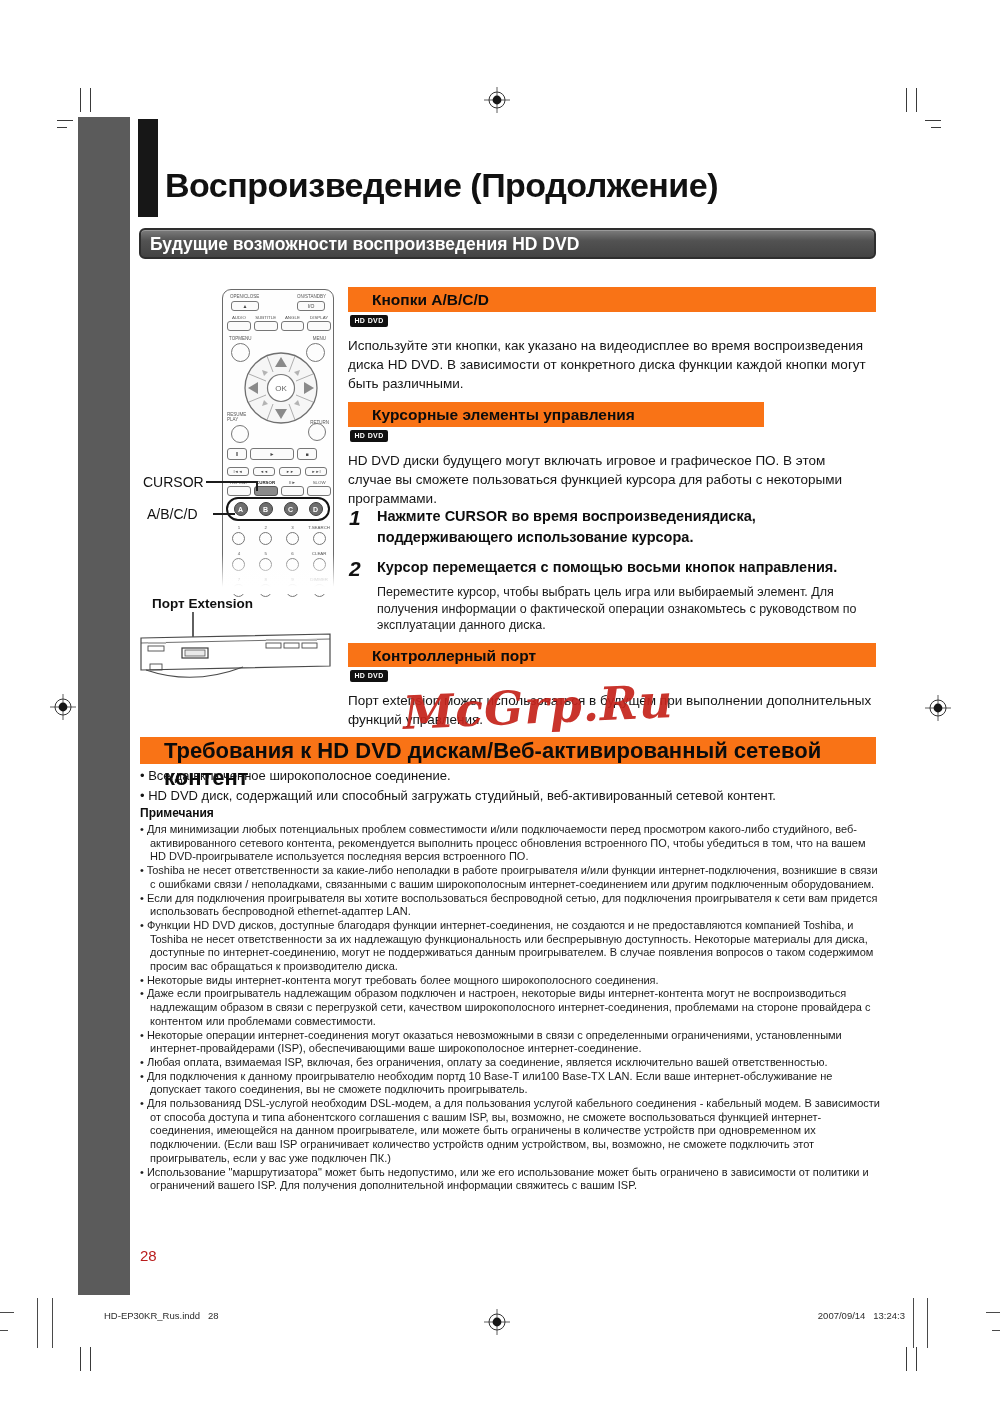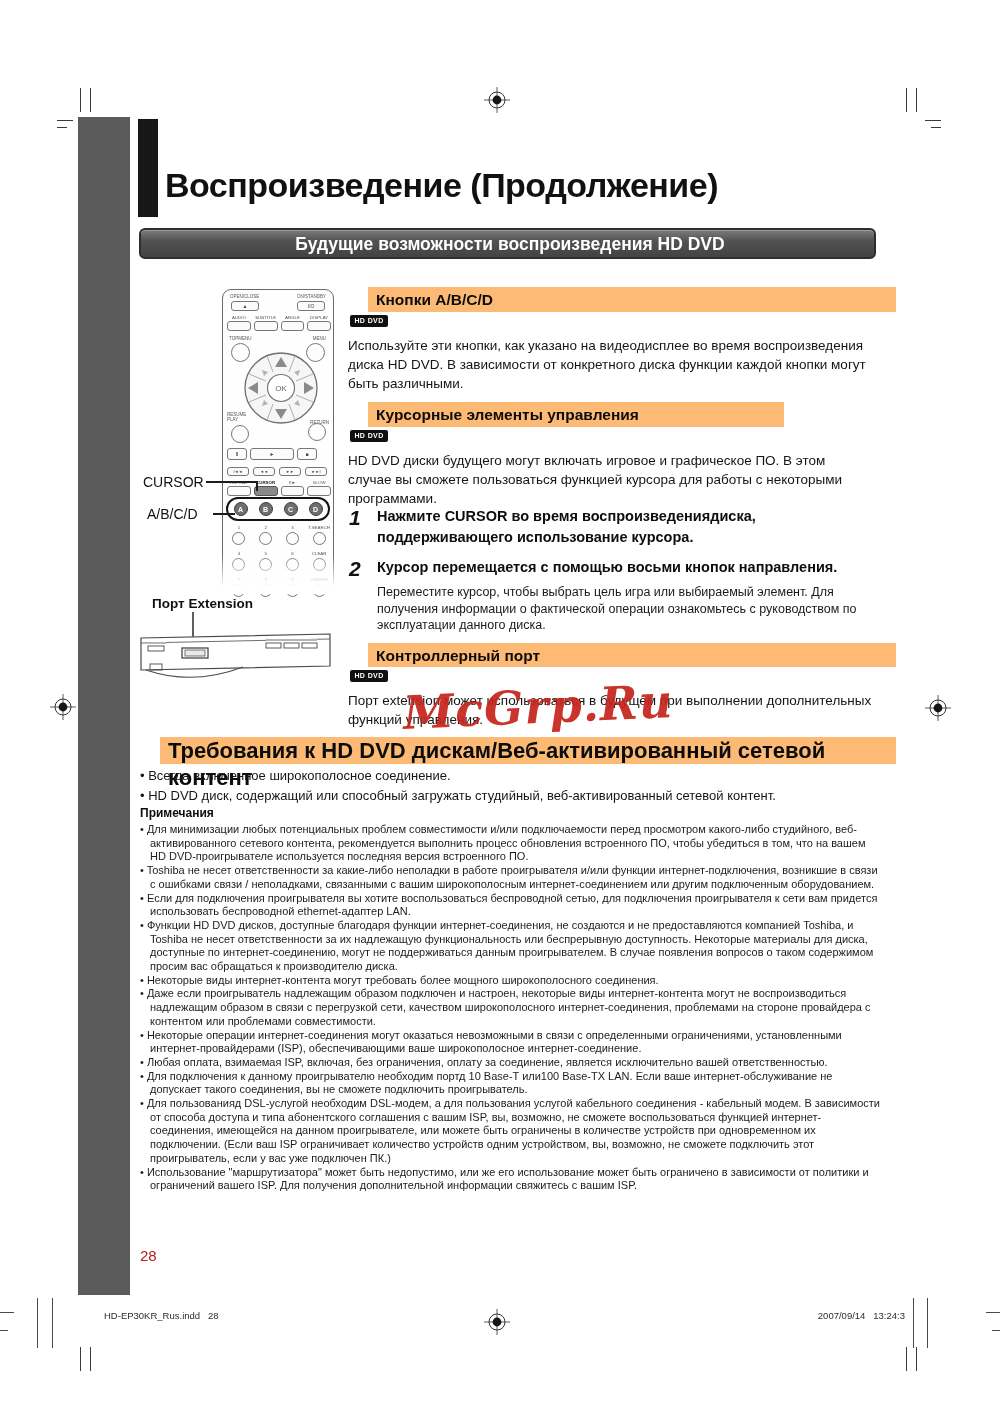--- a/index.html
+++ b/index.html
@@ -14,24 +14,24 @@
   .sideband{position:absolute;left:78px;top:117px;width:52px;height:1178px;background:#5b5b5b;}
 
   
   .title-bar{position:absolute;left:138px;top:119px;width:20px;height:98px;background:#171717;}
   .page-title{position:absolute;left:165px;top:166px;width:720px;font-size:34px;font-weight:bold;
               letter-spacing:-0.5px;color:#111;}
 
   .main-banner{position:absolute;left:139px;top:228px;width:737px;height:31px;border-radius:6px;
                background:linear-gradient(180deg,#7d7d7d 0%,#525252 40%,#434343 100%);
                border:2px solid #2e2e2e;box-sizing:border-box;box-shadow:inset 0 1px 0 #9a9a9a;}
-  .main-banner span{display:block;padding:4px 4px 0 9px;font-size:17.5px;font-weight:bold;color:#fff;text-align:center;}
-
-  .banner-sec{position:absolute;background:#fdba74;color:#0c0c0c;font-weight:bold;
-              font-size:15.5px;line-height:25px;padding-left:8px;box-sizing:border-box;margin-left:20px;}
+  .main-banner span{display:block;padding:4px 4px 0 9px;font-size:17.5px;font-weight:bold;color:#fff;}
+
+  .banner-sec{position:absolute;background:#f97316;color:#0c0c0c;font-weight:bold;
+              font-size:15.5px;line-height:25px;padding-left:24px;box-sizing:border-box;}
   .badge{position:absolute;width:38px;height:12px;background:#101010;color:#fff;border-radius:2px;
          font-size:7px;font-weight:bold;text-align:center;line-height:12px;letter-spacing:.4px;}
   .body-txt{position:absolute;font-size:13.5px;line-height:19px;color:#151515;}
 
   
   .steps{position:absolute;left:349px;top:506px;width:528px;}
   .step{display:flex;margin-bottom:9px;}
   .step-num{width:28px;flex:0 0 28px;font-size:21px;font-weight:bold;font-style:italic;color:#111;}
   .step-title{font-size:14.5px;font-weight:bold;line-height:21px;color:#0e0e0e;}
   .step-body{font-size:12.5px;line-height:16.5px;margin-top:6px;color:#1a1a1a;}

